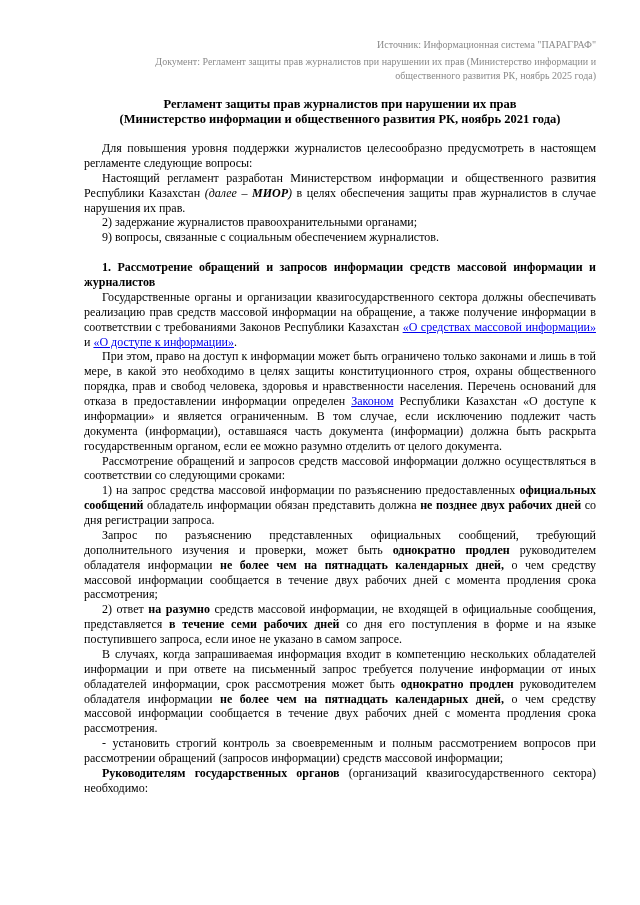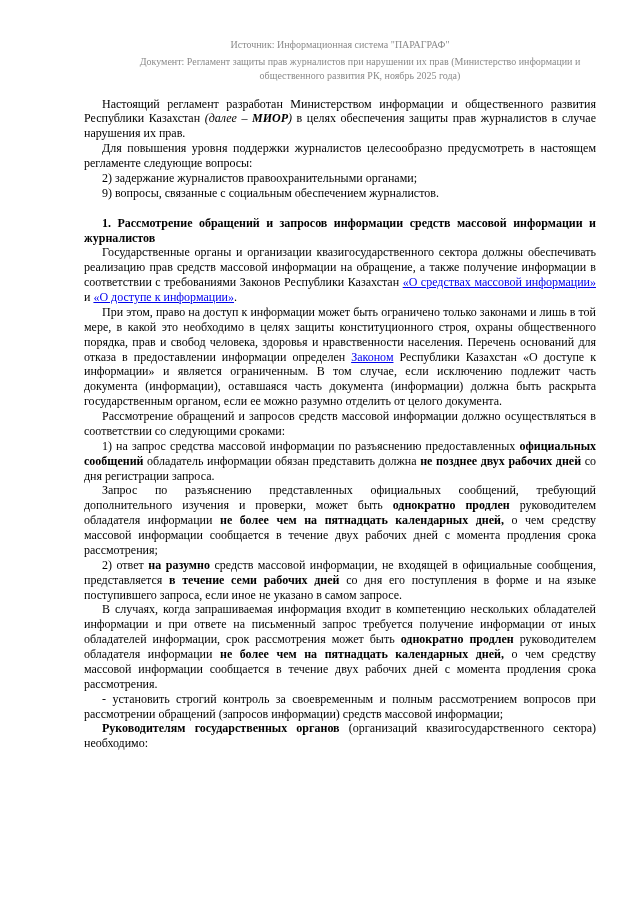--- a/index.html
+++ b/index.html
@@ -11,21 +11,21 @@
     background: var(--bg, #ffffff);
     color: var(--text, #000000);
     font-family: "Liberation Serif", serif;
     padding: 38px 44px 20px 84px;
     overflow: hidden;
   }
   .doc-header {
     font-size: 10px;
     line-height: 1.42;
     color: var(--muted, #8a8a8a);
-    text-align: center;
+    text-align: right;
   }
   .doc-header .hline { margin: 0 0 3px 0; }
   .doc-header .hdoc { width: 472px; margin-left: auto; }
   .doc-title {
     margin-top: 13px;
     font-size: 12.5px;
     font-weight: bold;
     line-height: 1.26;
     text-align: center;
   }
@@ -51,24 +51,28 @@
 </head>
 <body>
 
 <div class="page">
 
   <div class="doc-header">
     <div class="hline">Источник: Информационная система "ПАРАГРАФ"</div>
     <div class="hdoc">Документ: Регламент защиты прав журналистов при нарушении их прав (Министерство информации и общественного развития РК, ноябрь 2025 года)</div>
   </div>
 
+  <div class="doc-title">
+    <div>Регламент защиты прав журналистов при нарушении их прав</div>
+    <div>(Министерство информации и общественного развития РК, ноябрь 2021 года)</div>
+  </div>
 
   <div class="doc-body">
+      <p class="para"><span>Для повышения уровня поддержки журналистов целесообразно предусмотреть в настоящем регламенте следующие вопросы:</span></p>
       <p class="para"><span>Настоящий регламент разработан Министерством информации и общественного развития Республики Казахстан </span><span class="i">(далее – </span><span class="b i">МИОР</span><span class="i">)</span><span> в целях обеспечения защиты прав журналистов в случае нарушения их прав.</span></p>
-      <p class="para"><span>Для повышения уровня поддержки журналистов целесообразно предусмотреть в настоящем регламенте следующие вопросы:</span></p>
       <p class="para"><span>2) задержание журналистов правоохранительными органами;</span></p>
       <p class="para"><span>9) вопросы, связанные с социальным обеспечением журналистов.</span></p>
       <p class="para spacer"></p>
       <p class="para"><span class="b">1. Рассмотрение обращений и запросов информации средств массовой информации и журналистов</span></p>
       <p class="para"><span>Государственные органы и организации квазигосударственного сектора должны обеспечивать реализацию прав средств массовой информации на обращение, а также получение информации в соответствии с требованиями Законов Республики Казахстан </span><a class="doc-link" href="#">«О средствах массовой информации»</a><span> и </span><a class="doc-link" href="#">«О доступе к информации»</a><span>.</span></p>
       <p class="para"><span>При этом, право на доступ к информации может быть ограничено только законами и лишь в той мере, в какой это необходимо в целях защиты конституционного строя, охраны общественного порядка, прав и свобод человека, здоровья и нравственности населения. Перечень оснований для отказа в предоставлении информации определен </span><a class="doc-link" href="#">Законом</a><span> Республики Казахстан «О доступе к информации» и является ограниченным. В том случае, если исключению подлежит часть документа (информации), оставшаяся часть документа (информации) должна быть раскрыта государственным органом, если ее можно разумно отделить от целого документа.</span></p>
       <p class="para"><span>Рассмотрение обращений и запросов средств массовой информации должно осуществляться в соответствии со следующими сроками:</span></p>
       <p class="para"><span>1) на запрос средства массовой информации по разъяснению предоставленных </span><span class="b">официальных сообщений</span><span> обладатель информации обязан представить должна </span><span class="b">не позднее двух рабочих дней</span><span> со дня регистрации запроса.</span></p>
       <p class="para"><span>Запрос по разъяснению представленных официальных сообщений, требующий дополнительного изучения и проверки, может быть </span><span class="b">однократно продлен</span><span> руководителем обладателя информации </span><span class="b">не более чем на пятнадцать календарных дней,</span><span> о чем средству массовой информации сообщается в течение двух рабочих дней с момента продления срока рассмотрения;</span></p>
       <p class="para"><span>2) ответ </span><span class="b">на разумно</span><span> средств массовой информации, не входящей в официальные сообщения, представляется </span><span class="b">в течение семи рабочих дней</span><span> со дня его поступления в форме и на языке поступившего запроса, если иное не указано в самом запросе.</span></p>

